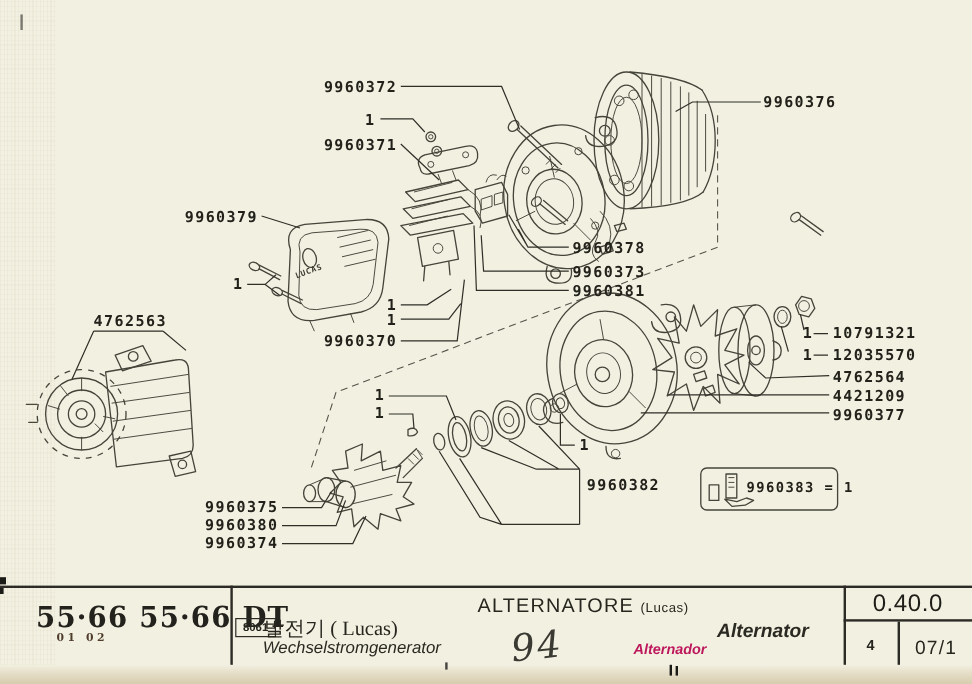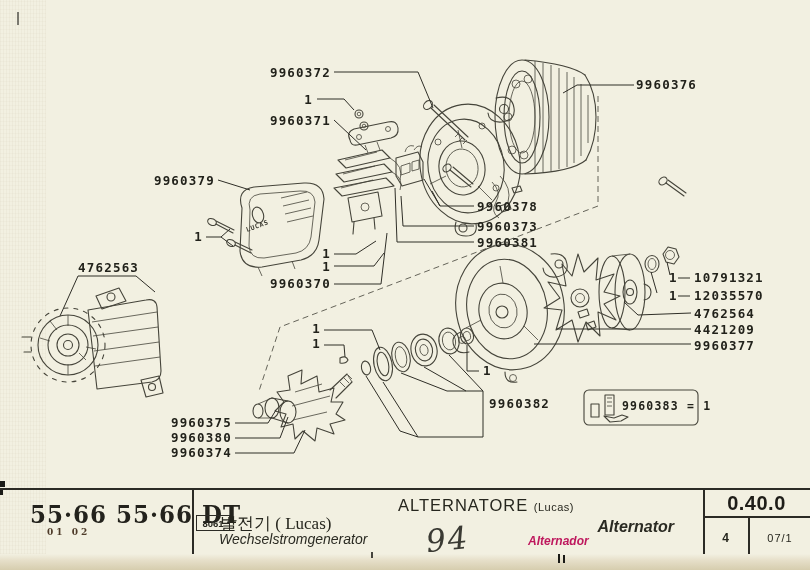--- a/index.html
+++ b/index.html
@@ -47,25 +47,25 @@
     font-family:"Liberation Serif",serif;}
   .title-de{position:absolute;left:219px;top:531px;font-size:14px;font-style:italic;color:#2a2a22;}
   .title-it{position:absolute;left:398px;top:496px;font-size:16.5px;font-weight:normal;
     letter-spacing:1px;color:#26261e;}
   .title-it .sub{font-size:11px;letter-spacing:.5px;}
   .title-en{position:absolute;left:500px;top:518px;width:174px;text-align:right;
     font-size:16px;font-style:italic;font-weight:bold;color:#2a2a22;}
   .title-es{position:absolute;left:528px;top:534px;width:174px;text-align:left;
     font-size:12px;font-style:italic;font-weight:bold;color:#be185d;}
   .section-code{position:absolute;left:703px;top:492px;width:107px;text-align:center;
-    font-size:20px;font-weight:bold;letter-spacing:.5px;color:#1e1d18;}
+    font-size:20px;font-weight:normal;letter-spacing:.5px;color:#1e1d18;}
   .sheet-no{position:absolute;left:703px;top:531px;width:45px;text-align:center;
     font-size:12px;font-weight:bold;color:#26261e;}
   .rev-no{position:absolute;left:750px;top:532px;width:60px;text-align:center;
-    font-size:11px;color:#26261e;letter-spacing:1px;}
+    font-size:16px;color:#26261e;letter-spacing:1px;}
   .pagenum{
     position:absolute;left:426px;top:521px;
     font-family:"DejaVu Serif","Liberation Serif",serif;
     font-style:italic;font-size:31px;color:#3a3a33;
     transform:rotate(-6deg);letter-spacing:2px;
   }
   .bottom-strip{
     position:absolute;left:0;top:554px;width:810px;height:16px;
     background:linear-gradient(#f2f0e1 0%, #e6dfc9 40%, #d6cdae 100%);
   }

